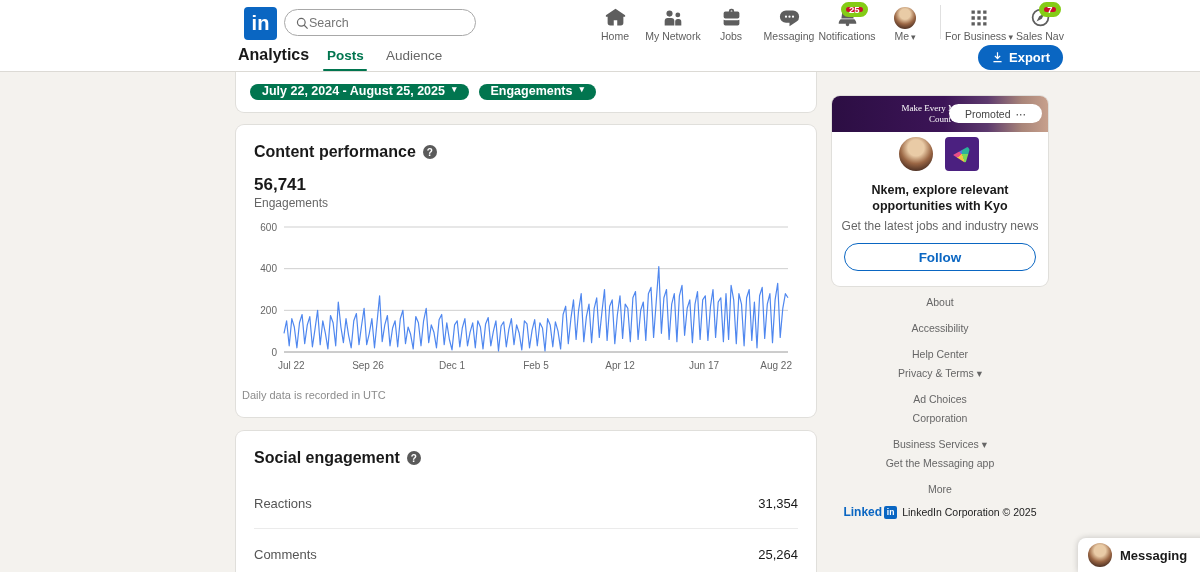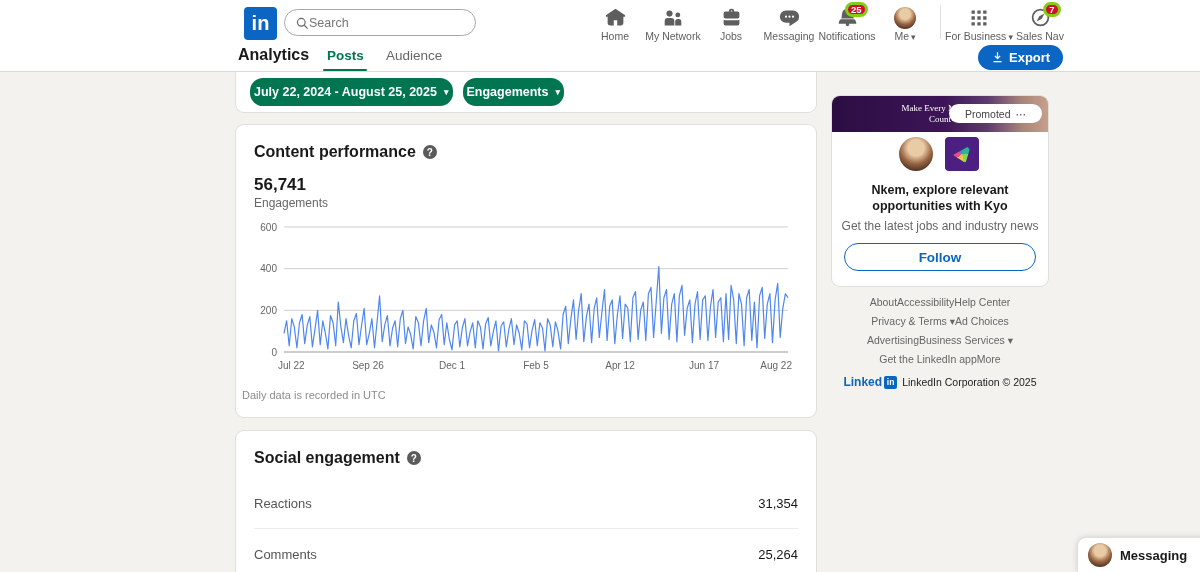--- a/index.html
+++ b/index.html
@@ -10,38 +10,38 @@
   .topband { position:absolute; top:0; left:0; width:1200px; height:72px; background:#fff; border-bottom:1px solid #dcdad5; z-index:5; }
   .li-logo { position:absolute; left:244px; top:7px; width:33px; height:33px; background:#0a66c2; border-radius:4px; color:#fff; font-weight:700; font-size:20px; display:flex; align-items:center; justify-content:center; }
   .searchbar { position:absolute; left:284px; top:9px; width:192px; height:27px; border:1px solid #a8a8a8; border-radius:14px; background:#fff; display:flex; align-items:center; padding:0 10px; }
   .searchbar input { border:none; outline:none; font-size:12.5px; color:#444; width:140px; font-family:"Liberation Sans",sans-serif; background:transparent; }
 
   .navrow { position:absolute; left:586px; top:2px; display:flex; align-items:flex-start; }
   .nav-item { width:58px; display:flex; flex-direction:column; align-items:center; padding-top:4px; cursor:pointer; position:relative; }
   .nav-item .nicon { height:23px; display:flex; align-items:center; justify-content:center; position:relative; }
   .nav-item .nlabel { font-size:10.5px; color:#5e5e5e; margin-top:1px; white-space:nowrap; }
   .nav-item svg { fill:#5e5e5e; }
-  .badge { position:absolute; top:-4px; right:-10px; min-width:16px; height:15px; padding:0 3px; background:#cb112d; border-radius:8px; color:#fff; font-size:9.5px; font-weight:700; display:flex; align-items:center; justify-content:center; border:3px solid #84cc16; }
+  .badge { position:absolute; top:-4px; right:-10px; min-width:16px; height:15px; padding:0 3px; background:#cb112d; border-radius:8px; color:#fff; font-size:9.5px; font-weight:700; display:flex; align-items:center; justify-content:center; border:5px solid #84cc16; }
   .nav-divider { width:1px; height:34px; background:#e0e0e0; margin:3px 6px 0 6px; }
   .avatar { border-radius:50%; background:radial-gradient(circle at 50% 32%, #e9cba6 28%, #9a6644 55%, #42291f 85%); }
   .av22 { width:22px; height:22px; }
   .caret { font-size:9px; color:#5e5e5e; margin-left:2px; }
 
   
   .an-title { position:absolute; left:238px; top:46px; font-size:16px; font-weight:700; }
   .tab { position:absolute; top:48px; font-size:13.5px; cursor:pointer; }
   .tab-posts { left:327px; color:#01754f; font-weight:700; }
   .tab-underline { position:absolute; left:323px; top:69px; width:44px; height:2px; background:#01754f; border-radius:1px; }
   .tab-audience { left:386px; color:#666; }
   .export-btn { position:absolute; left:978px; top:45px; height:25px; padding:0 13px; background:#0a66c2; border:none; border-radius:13px; color:#fff; font-size:13px; font-weight:700; display:flex; align-items:center; gap:5px; cursor:pointer; font-family:"Liberation Sans",sans-serif; }
 
   
   .card { position:absolute; background:#fff; box-shadow:0 0 0 1px rgba(0,0,0,0.08); }
   .filter-card { left:236px; top:72px; width:580px; height:40px; border-radius:0 0 8px 8px; display:flex; align-items:center; padding:0 14px; gap:10px; }
-  .pill { height:28px; padding:0 4px; background:#01754f; border:none; border-radius:13px; color:#fff; font-size:12.5px; font-weight:700; display:flex; align-items:center; gap:5px; cursor:pointer; font-family:"Liberation Sans",sans-serif; }
+  .pill { height:16px; padding:0 12px; background:#01754f; border:none; border-radius:13px; color:#fff; font-size:12.5px; font-weight:700; display:flex; gap:5px; cursor:pointer; font-family:"Liberation Sans",sans-serif; }
   .pill .caret { color:#fff; }
 
   .cp-card { left:236px; top:125px; width:580px; height:292px; border-radius:8px; }
   .card-title { position:absolute; left:18px; top:18px; font-size:16px; font-weight:700; display:flex; align-items:center; gap:7px; }
   .qmark { width:14px; height:14px; border-radius:50%; background:#5a5a5a; color:#fff; font-size:10px; font-weight:700; display:inline-flex; align-items:center; justify-content:center; cursor:pointer; }
   .big-value { position:absolute; left:18px; top:50px; font-size:17px; font-weight:700; }
   .big-value-label { position:absolute; left:18px; top:71px; font-size:12px; color:#666; }
   .chart-wrap { position:absolute; left:10px; top:92px; }
   .footnote { position:absolute; left:6px; top:264px; font-size:11px; color:#8c8c8c; }
 
@@ -59,21 +59,21 @@
   .promoted-pill { position:absolute; right:6px; top:8px; height:19px; background:#fff; border-radius:10px; display:flex; align-items:center; gap:5px; padding:0 16px; font-size:10.5px; color:#444; cursor:pointer; }
   .ad-avatars { display:flex; justify-content:center; align-items:center; gap:10px; margin-top:1px; height:42px; }
   .ad-photo { width:34px; height:34px; }
   .ad-logo { width:38px; height:38px; background:#4b2080; border-radius:6px; border:2px solid #fff; display:flex; align-items:center; justify-content:center; }
   .ad-logo-mark { width:18px; height:18px; border-radius:50%; background:conic-gradient(#2bb39a 0 25%, #7ed957 25% 45%, #f6c445 45% 65%, #e84e8a 65% 85%, #5a7bd8 85% 100%); clip-path:polygon(0 55%, 100% 0, 70% 100%); }
   .ad-headline { margin:8px 16px 0; font-size:12.5px; font-weight:700; text-align:center; line-height:1.25; }
   .ad-subtext { margin-top:5px; font-size:12px; color:#666; text-align:center; }
   .follow-btn { margin:10px 12px 0; height:28px; width:192px; border:1.5px solid #0a66c2; background:#fff; border-radius:14px; color:#0a66c2; font-size:13.5px; font-weight:700; cursor:pointer; font-family:"Liberation Sans",sans-serif; }
 
   .side-footer { position:absolute; left:832px; top:296px; width:216px; text-align:center; }
-  .f-row { display:flex; justify-content:center; margin-bottom:7px; }
+  .f-row { display:flex; justify-content:center; gap:14px; margin-bottom:7px;flex-direction:column; }
   .f-link { font-size:10.5px; color:#666; cursor:pointer; white-space:nowrap; }
   .f-brand { margin-top:10px; display:flex; align-items:center; justify-content:center; gap:2px;text-align:right; }
   .f-wordmark { color:#0a66c2; font-weight:700; font-size:12px; }
   .f-inbox { width:13px; height:13px; background:#0a66c2; border-radius:2px; color:#fff; font-size:8.5px; font-weight:700; display:inline-flex; align-items:center; justify-content:center; margin-right:3px; }
   .f-copy { font-size:10.5px; color:#222; }
 
   
   .msg-widget { position:absolute; left:1078px; top:538px; width:200px; height:34px; background:#fff; border-radius:8px 8px 0 0; box-shadow:0 0 6px rgba(0,0,0,0.2); display:flex; align-items:center; gap:8px; padding:0 10px; cursor:pointer; z-index:6; }
   .av24 { width:24px; height:24px; }
   .msg-label { font-size:13px; font-weight:700; }
@@ -260,25 +260,25 @@
   <div class="f-row">
     <span class="f-link">About</span>
     <span class="f-link">Accessibility</span>
     <span class="f-link">Help Center</span>
   </div>
   <div class="f-row">
     <span class="f-link">Privacy &amp; Terms ▾</span>
     <span class="f-link">Ad Choices</span>
   </div>
   <div class="f-row">
-    <span class="f-link">Advertising</span>
+    <span class="f-link">Corporation</span>
     <span class="f-link">Business Services ▾</span>
   </div>
   <div class="f-row">
-    <span class="f-link">Get the LinkedIn app</span>
+    <span class="f-link">Get the Messaging app</span>
     <span class="f-link">More</span>
   </div>
   <div class="f-brand">
     <span class="f-wordmark">Linked</span>
     <span class="f-inbox">in</span>
     <span class="f-copy">LinkedIn Corporation © 2025</span>
   </div>
 </div>
 
 <div class="msg-widget">

